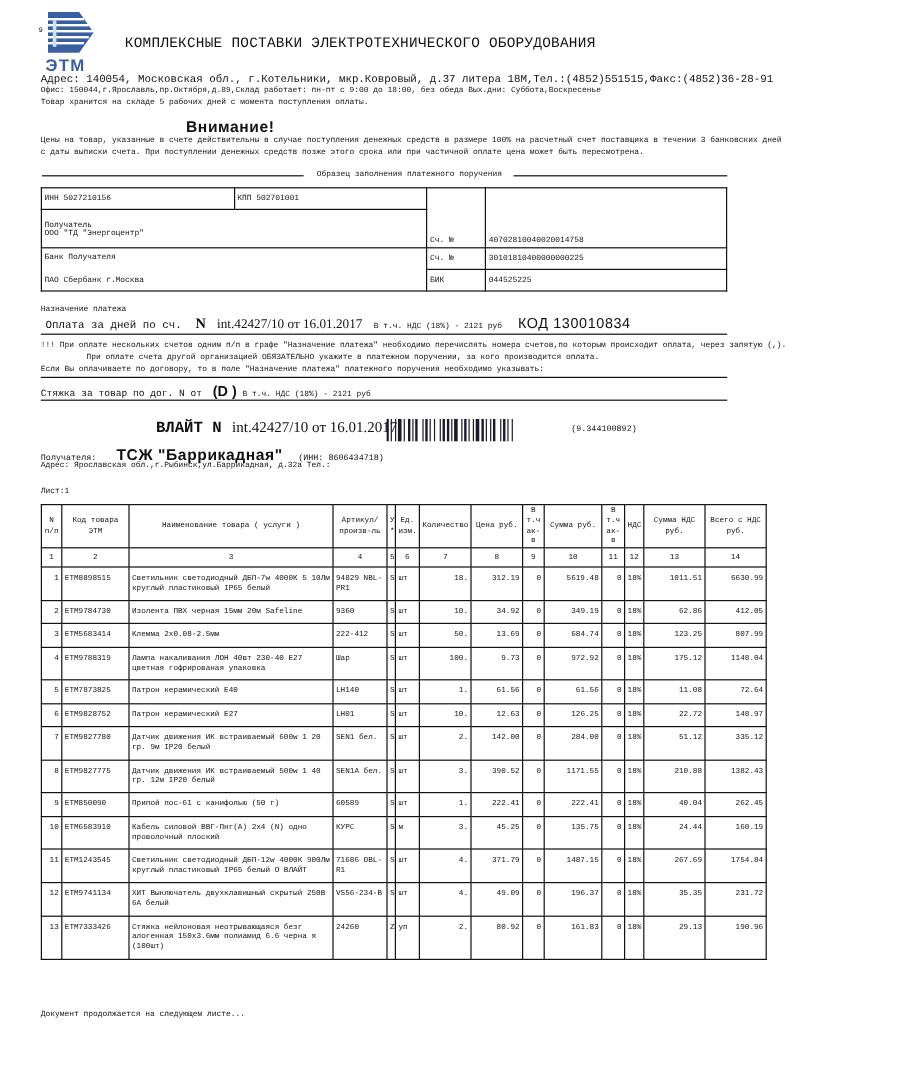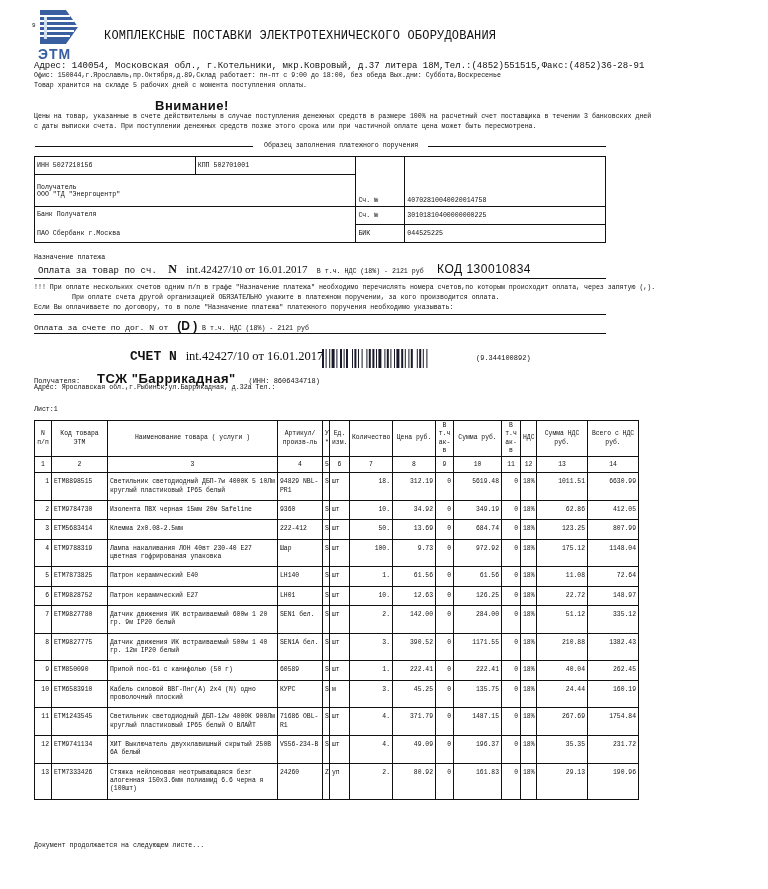--- a/index.html
+++ b/index.html
@@ -127,41 +127,41 @@
   </tr>
   <tr style="height:18px">
     <td>БИК</td>
     <td>044525225</td>
   </tr>
 </tbody>
   </table>
 
 <div class="abs purpose-label">Назначение платежа</div>
 <div class="abs purpose-line">
-  <span>Оплата за товар по сч.</span>
+  <span>Оплата за дней по сч.</span>
   <span class="nbold" style="margin-left:6px">N</span>
   <span class="big" style="margin-left:4px">int.42427/10 от 16.01.2017</span>
   <span class="small" style="margin-left:4px">В т.ч. НДС (18%) - 2121 руб</span>
   <span class="code" style="margin-left:8px">КОД 130010834</span>
 </div>
 <div class="abs hline1"></div>
 
 <div class="abs note1">!!! При оплате нескольких счетов одним п/п в графе "Назначение платежа" необходимо перечислять номера счетов,по которым происходит оплата, через запятую (,).</div>
 <div class="abs note2">При оплате счета другой организацией ОБЯЗАТЕЛЬНО укажите в платежном поручении, за кого производится оплата.</div>
 <div class="abs note3">Если Вы оплачиваете по договору, то в поле "Назначение платежа" платежного поручения необходимо указывать:</div>
 <div class="abs hline2"></div>
 <div class="abs contract-line">
-  <span>Оплата за счете по дог. N от</span>
+  <span>Стяжка за товар по дог. N от</span>
   <span class="d" style="margin-left:4px">(D  )</span>
   <span class="small">В т.ч. НДС (18%) - 2121 руб</span>
 </div>
 <div class="abs hline3"></div>
 
 <div class="abs invoice-title">
-  <span class="lbl">СЧЕТ N</span>
+  <span class="lbl">ВЛАЙТ N</span>
   <span class="num" style="margin-left:4px">int.42427/10 от 16.01.2017</span>
 </div>
 <svg class="abs barcode" id="barcode" viewBox="0 0 144 19" preserveAspectRatio="none">
     <rect x="0" y="0" width="2" height="19" fill="#1a1a2a"></rect>
     <rect x="3.5999999999999996" y="0" width="1" height="19" fill="#1a1a2a"></rect>
     <rect x="7.199999999999999" y="0" width="1" height="19" fill="#1a1a2a"></rect>
     <rect x="9.599999999999998" y="0" width="3" height="19" fill="#1a1a2a"></rect>
     <rect x="14.399999999999997" y="0" width="1" height="19" fill="#1a1a2a"></rect>
     <rect x="17.999999999999996" y="0" width="2" height="19" fill="#1a1a2a"></rect>
     <rect x="21.599999999999994" y="0" width="1" height="19" fill="#1a1a2a"></rect>

